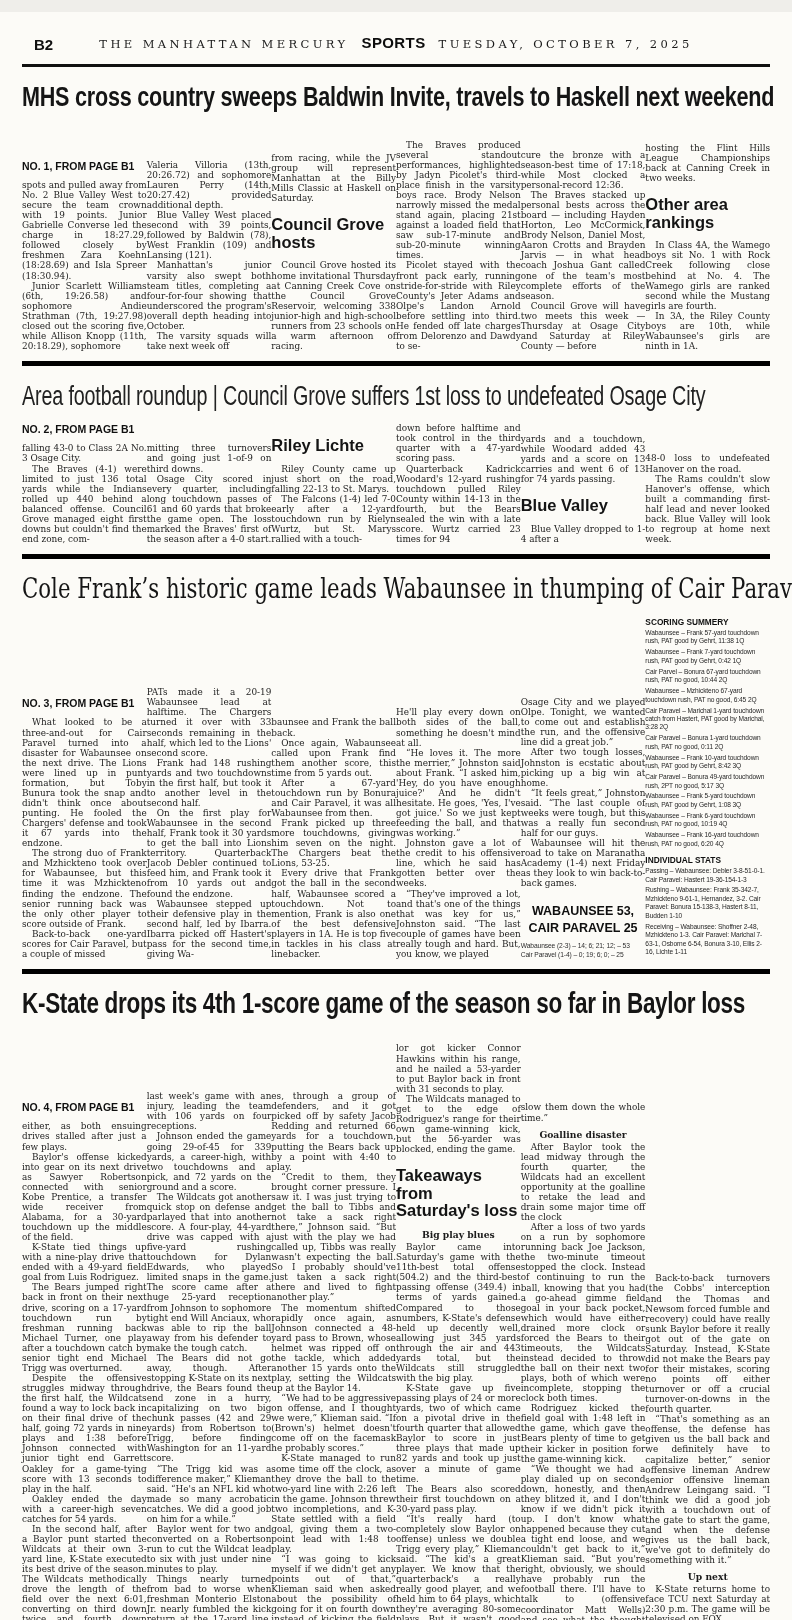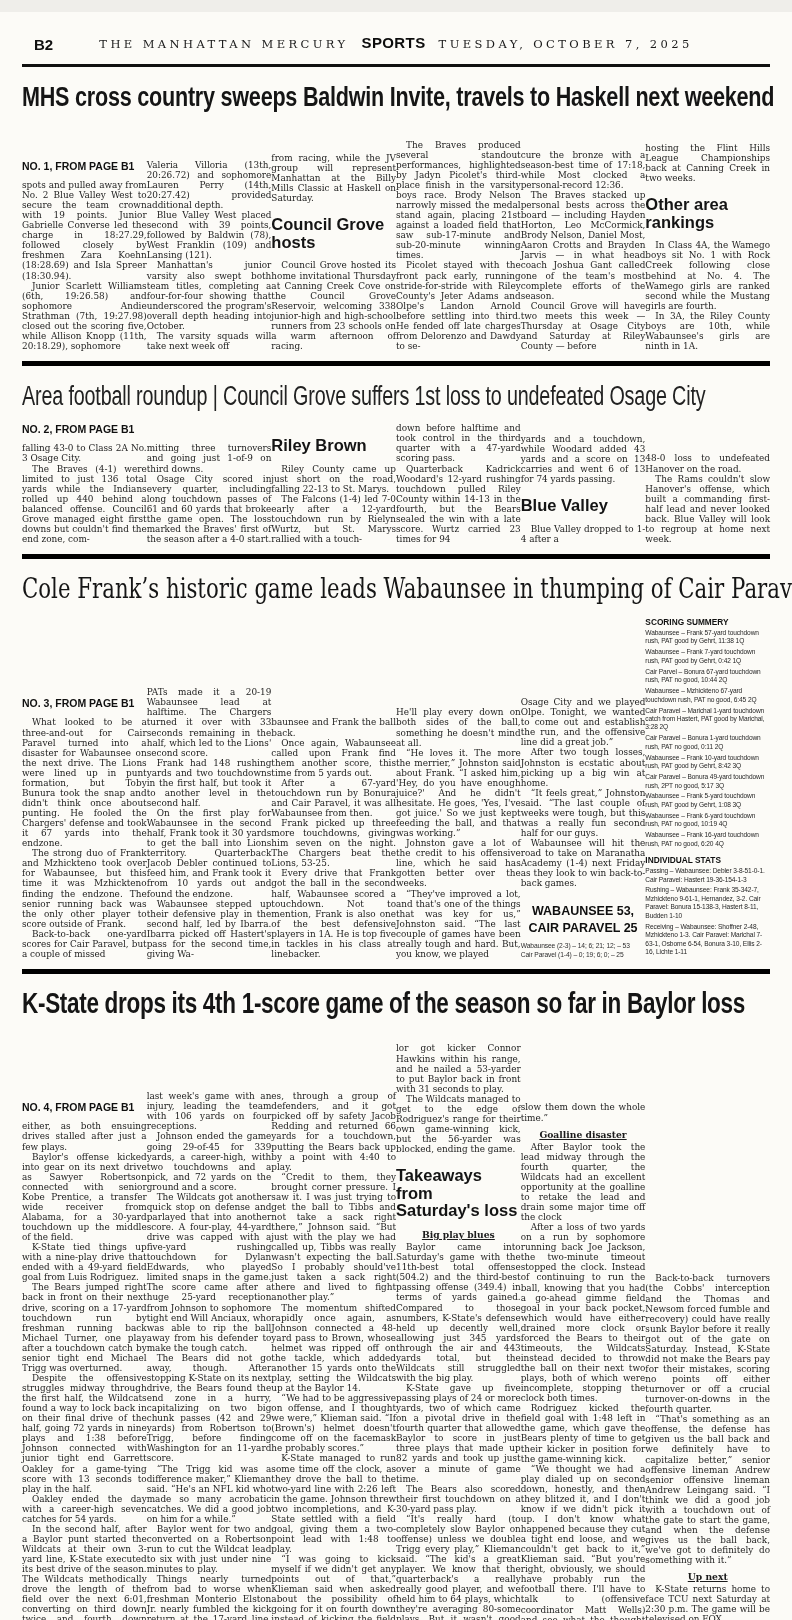--- a/index.html
+++ b/index.html
@@ -24,21 +24,21 @@
   .sq76{transform:scaleX(.76);} .sq75{transform:scaleX(.75);}
   .cols{display:flex;gap:0;align-items:flex-end;}
   .col{flex:1 1 0;min-width:0;}
   .a1 .cols{min-height:228px;} .a2 .cols{min-height:122px;}
   .a3 .cols{min-height:300px;} .a4 .cols{min-height:665px;}
   .para{margin:0;font:8.9px/1.13 "DejaVu Serif",serif;text-align:justify;
         text-indent:10px;color:#1d1d1d;}
   .flush{text-indent:0;}
   .tag{font:700 10.5px "Liberation Sans",sans-serif;margin:1px 0 8px;color:#101010;}
   .subhead{font:700 16.5px/1.07 "Liberation Sans",sans-serif;margin:13px 0 9px;color:#141414;}
-  .inhead{font:700 9.2px/1.2 "DejaVu Serif",serif;text-align:center;margin:6px 0 2px;text-decoration:underline;}
+  .inhead{font:700 9.2px/1.2 "DejaVu Serif",serif;text-align:center;margin:6px 0 2px;}
   .score-title{font:700 12.5px/1.3 "Liberation Sans",sans-serif;text-align:center;color:#0f0f0f;}
   .para + .score-title{margin-top:15px;}
   .score-line{font:400 6.7px/1.35 "Liberation Sans",sans-serif;color:#2c2c2c;letter-spacing:-.1px;}
   .score-title + .score-line{margin-top:5px;}
   .aghead{font:700 8.3px "Liberation Sans",sans-serif;margin:7px 0 2px;color:#101010;}
   .aghead:first-child{margin-top:2px;}
   .agline{font:400 6.6px/1.28 "Liberation Sans",sans-serif;color:#262626;
           margin-bottom:2.5px;letter-spacing:-.1px;}
 </style>
 </head>
@@ -99,21 +99,21 @@
         <div class="col">
           <div class="tag">NO. 2, FROM PAGE B1</div>
           <p class="para flush">falling 43-0 to Class 2A No. 3 Osage City.</p>
           <p class="para">The Braves (4-1) were limited to just 136 total yards while the Indians rolled up 440 behind a balanced offense. Council Grove managed eight first downs but couldn't find the end zone, com-</p>
         </div>
         <div class="col">
           <p class="para flush">mitting three turnovers and going just 1-of-9 on third downs.</p>
           <p class="para">Osage City scored in every quarter, including long touchdown passes of 61 and 60 yards that broke the game open. The loss marked the Braves' first of the season after a 4-0 start.</p>
         </div>
         <div class="col">
-          <h3 class="subhead">Riley Brown</h3>
+          <h3 class="subhead">Riley Lichte</h3>
           <p class="para">Riley County came up just short on the road, falling 22-13 to St. Marys.</p>
           <p class="para">The Falcons (1-4) led 7-0 early after a 12-yard touchdown run by Rielyn Wurtz, but St. Marys rallied with a touch-</p>
         </div>
         <div class="col">
           <p class="para flush">down before halftime and took control in the third quarter with a 47-yard scoring pass.</p>
           <p class="para">Quarterback Kadrick Woodard's 12-yard rushing touchdown pulled Riley County within 14-13 in the fourth, but the Bears sealed the win with a late score. Wurtz carried 23 times for 94</p>
         </div>
         <div class="col">
           <p class="para flush">yards and a touchdown, while Woodard added 43 yards and a score on 13 carries and went 6 of 13 for 74 yards passing.</p>
           <h3 class="subhead">Blue Valley</h3>

